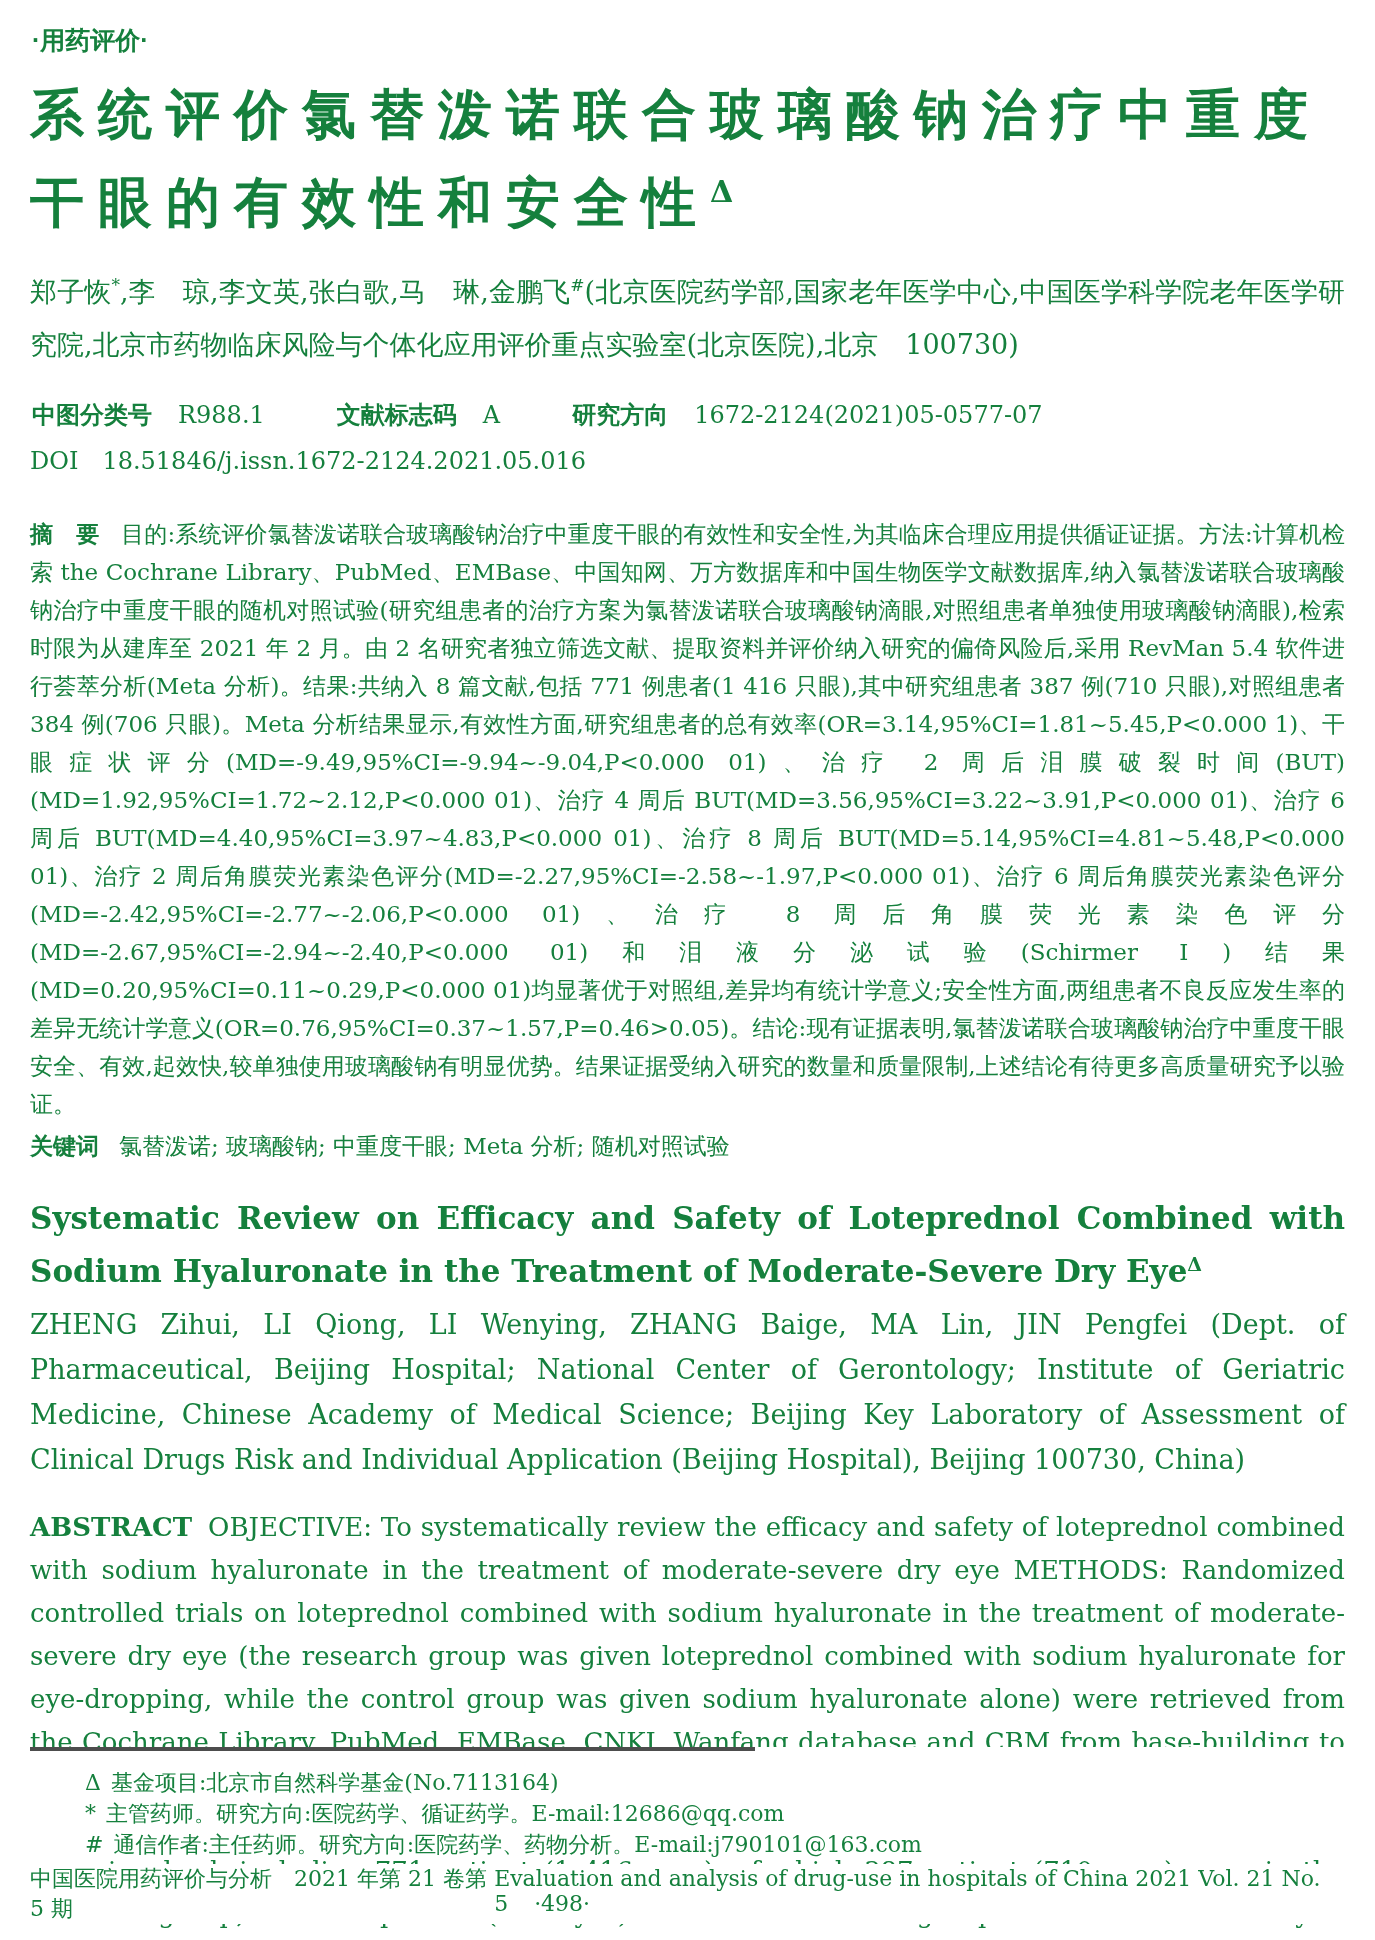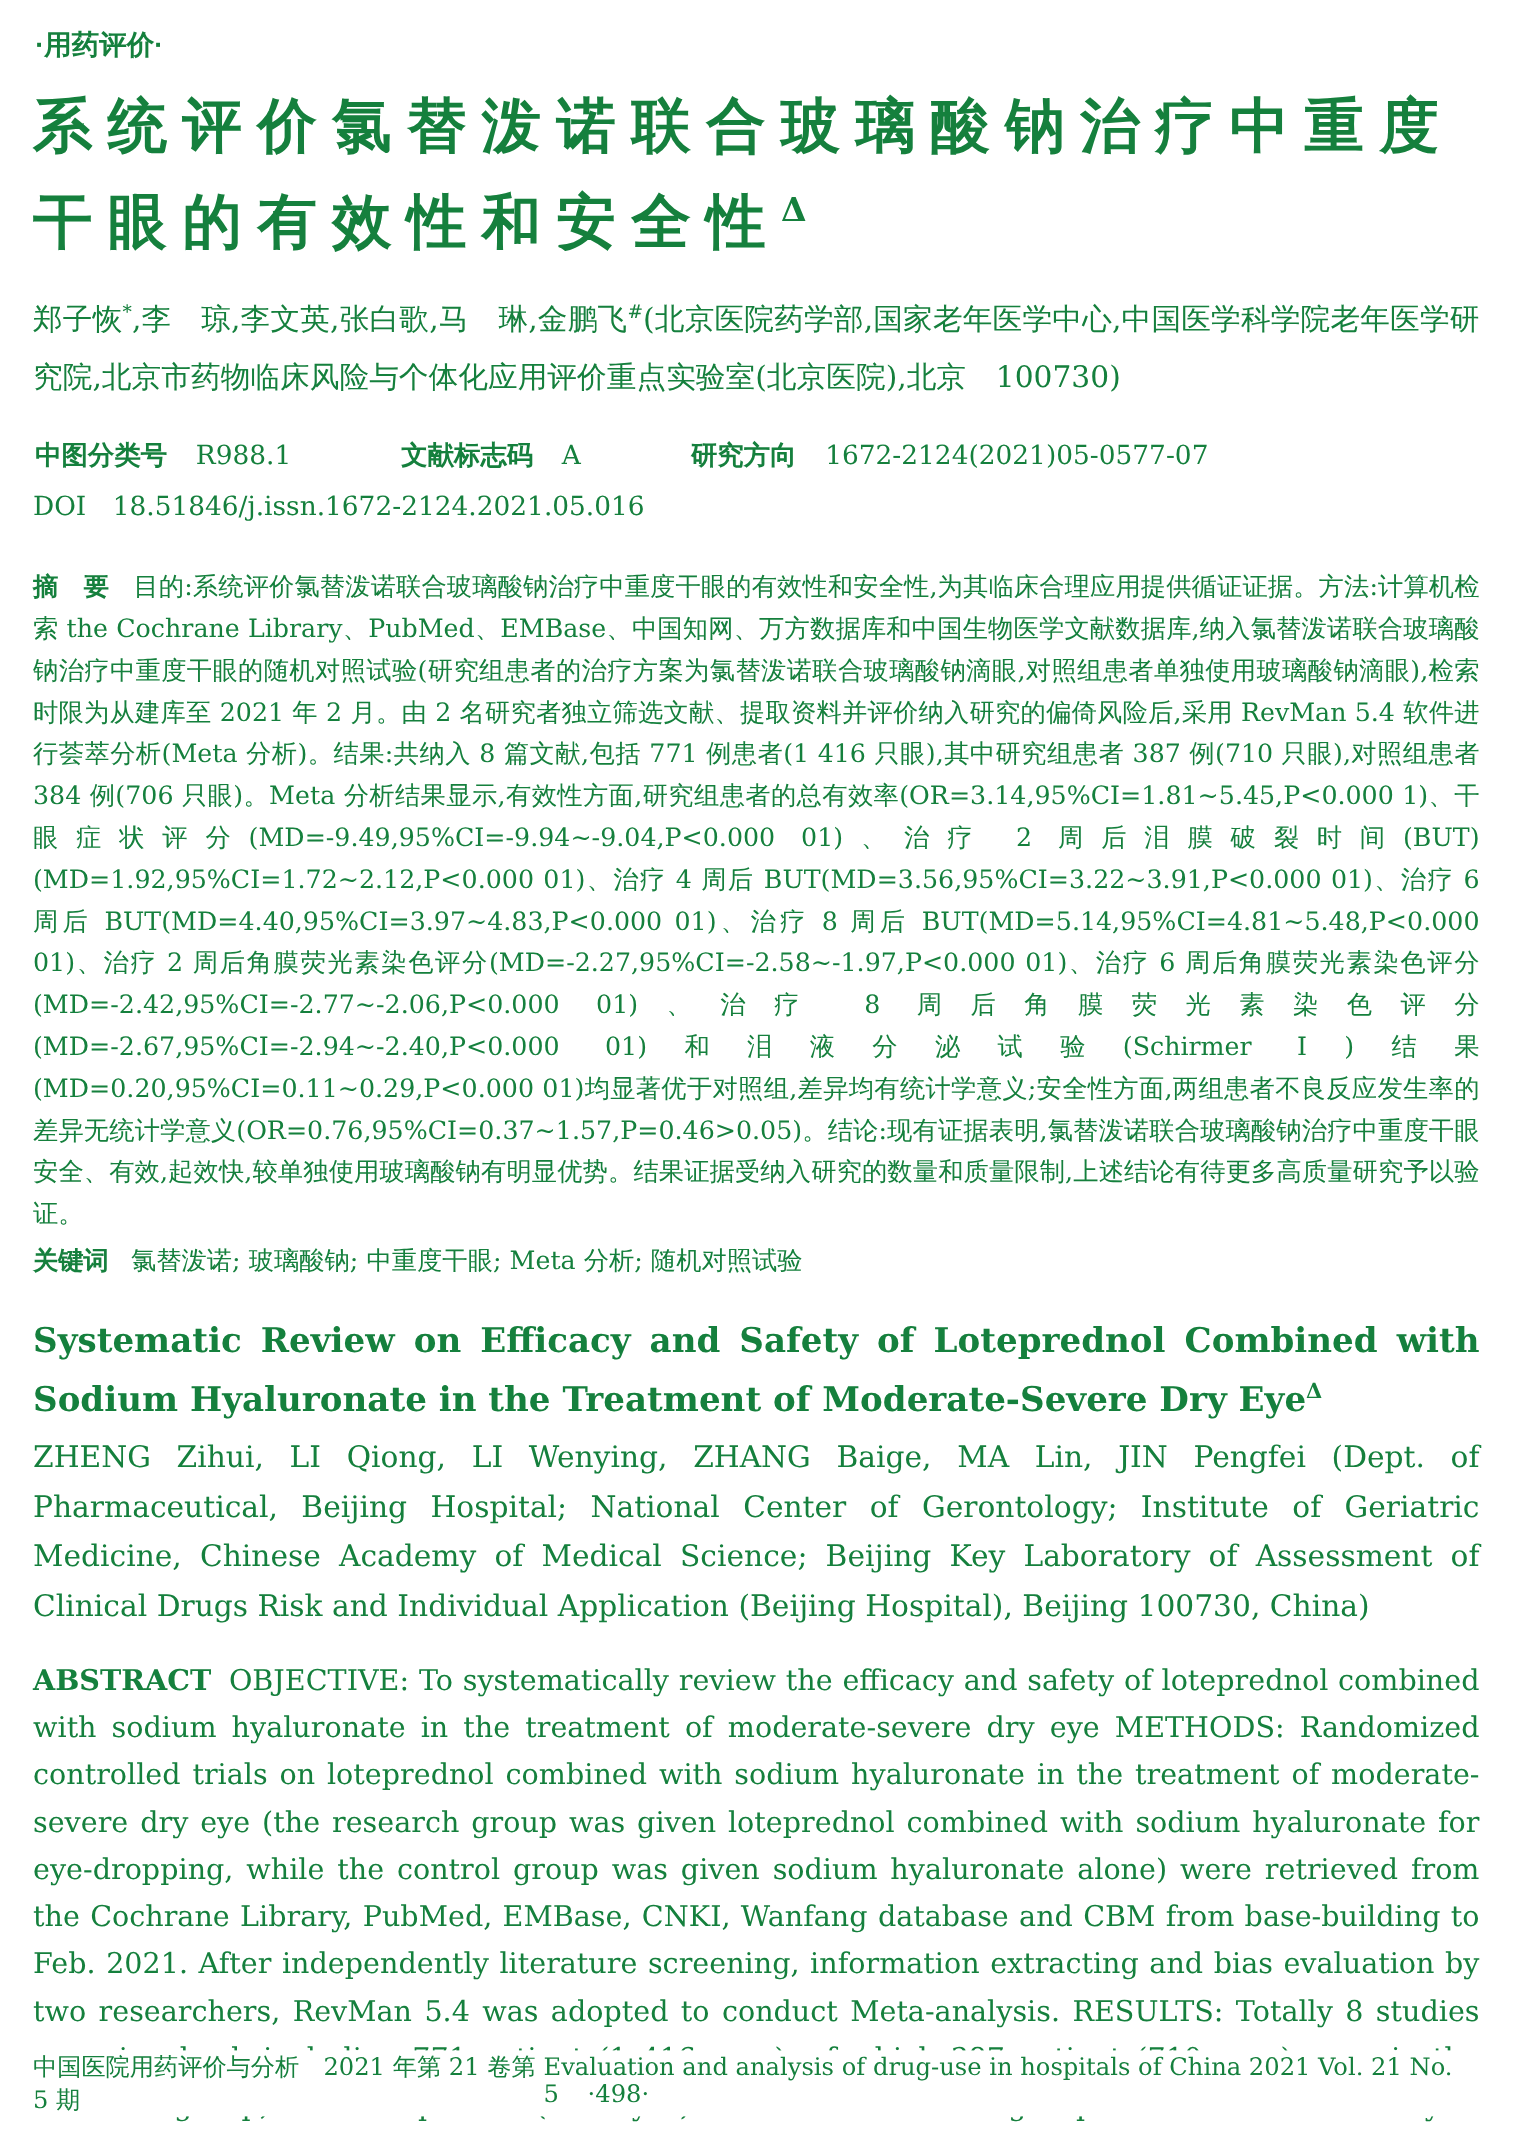--- a/index.html
+++ b/index.html
@@ -34,21 +34,21 @@
   .authors-cn {
     font-size:27px;
     line-height:53px;
     text-align:justify;
     margin:0 0 28px 0;
   }
   .authors-cn sup { font-size:17px; }
 
   .meta-row {
     display:flex;
-    gap:100px;
+    gap:72px;
     font-size:24px;
     margin-left:2px;
     white-space:nowrap;
   }
   .meta-pair .meta-value { margin-left:26px; }
   .doi-row { font-size:24px; margin-top:16px; }
   .doi-row .meta-value { margin-left:24px; }
 
   .abstract-cn {
     margin:40px 0 0 0;
@@ -138,19 +138,25 @@
   <p class="abstract-cn"><span class="hei abs-label">摘　要</span><span class="seg-label">目的:</span><span>系统评价氯替泼诺联合玻璃酸钠治疗中重度干眼的有效性和安全性,为其临床合理应用提供循证证据。</span><span class="seg-label">方法:</span><span>计算机检索 the Cochrane Library、PubMed、EMBase、中国知网、万方数据库和中国生物医学文献数据库,纳入氯替泼诺联合玻璃酸钠治疗中重度干眼的随机对照试验(研究组患者的治疗方案为氯替泼诺联合玻璃酸钠滴眼,对照组患者单独使用玻璃酸钠滴眼),检索时限为从建库至 2021 年 2 月。由 2 名研究者独立筛选文献、提取资料并评价纳入研究的偏倚风险后,采用 RevMan 5.4 软件进行荟萃分析(Meta 分析)。</span><span class="seg-label">结果:</span><span>共纳入 8 篇文献,包括 771 例患者(1 416 只眼),其中研究组患者 387 例(710 只眼),对照组患者 384 例(706 只眼)。Meta 分析结果显示,有效性方面,研究组患者的总有效率(OR=3.14,95%CI=1.81~5.45,P&lt;0.000 1)、干眼症状评分(MD=-9.49,95%CI=-9.94~-9.04,P&lt;0.000 01)、治疗 2 周后泪膜破裂时间(BUT)(MD=1.92,95%CI=1.72~2.12,P&lt;0.000 01)、治疗 4 周后 BUT(MD=3.56,95%CI=3.22~3.91,P&lt;0.000 01)、治疗 6 周后 BUT(MD=4.40,95%CI=3.97~4.83,P&lt;0.000 01)、治疗 8 周后 BUT(MD=5.14,95%CI=4.81~5.48,P&lt;0.000 01)、治疗 2 周后角膜荧光素染色评分(MD=-2.27,95%CI=-2.58~-1.97,P&lt;0.000 01)、治疗 6 周后角膜荧光素染色评分(MD=-2.42,95%CI=-2.77~-2.06,P&lt;0.000 01)、治疗 8 周后角膜荧光素染色评分(MD=-2.67,95%CI=-2.94~-2.40,P&lt;0.000 01)和泪液分泌试验(Schirmer Ⅰ)结果(MD=0.20,95%CI=0.11~0.29,P&lt;0.000 01)均显著优于对照组,差异均有统计学意义;安全性方面,两组患者不良反应发生率的差异无统计学意义(OR=0.76,95%CI=0.37~1.57,P=0.46&gt;0.05)。</span><span class="seg-label">结论:</span><span>现有证据表明,氯替泼诺联合玻璃酸钠治疗中重度干眼安全、有效,起效快,较单独使用玻璃酸钠有明显优势。结果证据受纳入研究的数量和质量限制,上述结论有待更多高质量研究予以验证。</span></p>
 
   <p class="keywords"><span class="hei kw-label">关键词</span><span>氯替泼诺; 玻璃酸钠; 中重度干眼; Meta 分析; 随机对照试验</span></p>
 
   <h2 class="title-en"><span>Systematic Review on Efficacy and Safety of Loteprednol Combined with Sodium Hyaluronate in the Treatment of Moderate-Severe Dry Eye</span><sup>Δ</sup></h2>
 
   <p class="authors-en">ZHENG Zihui, LI Qiong, LI Wenying, ZHANG Baige, MA Lin, JIN Pengfei (Dept. of Pharmaceutical, Beijing Hospital; National Center of Gerontology; Institute of Geriatric Medicine, Chinese Academy of Medical Science; Beijing Key Laboratory of Assessment of Clinical Drugs Risk and Individual Application (Beijing Hospital), Beijing 100730, China)</p>
 
   <p class="abstract-en"><span class="abs-en-label">ABSTRACT</span><span>OBJECTIVE:</span> <span>To systematically review the efficacy and safety of loteprednol combined with sodium hyaluronate in the treatment of moderate-severe dry eye</span> <span>METHODS:</span> <span>Randomized controlled trials on loteprednol combined with sodium hyaluronate in the treatment of moderate-severe dry eye (the research group was given loteprednol combined with sodium hyaluronate for eye-dropping, while the control group was given sodium hyaluronate alone) were retrieved from the Cochrane Library, PubMed, EMBase, CNKI, Wanfang database and CBM from base-building to Feb. 2021. After independently literature screening, information extracting and bias evaluation by two researchers, RevMan 5.4 was adopted to conduct Meta-analysis.</span> <span>RESULTS:</span> <span>Totally 8 studies were involved, including 771 patients(1 416 eyes), of which 387 patients(710 eyes) were in the research group, and 384 patients(706 eyes) were in the control group. Results of Meta-analysis indicated that in terms of effectiveness, the total effective rate (OR=3.14,95%CI=1.81-5.45,P&lt;0.000 1), score of dry eye symptom(MD=-9.49,95%CI=-9.94--9.04,P&lt;</span></p>
 
+  <div class="footnotes">
+    <div class="fn-divider"></div>
+    <div class="fn"><span class="fn-marker">Δ</span><span>基金项目:北京市自然科学基金(No.7113164)</span></div>
+    <div class="fn"><span class="fn-marker">*</span><span>主管药师。研究方向:医院药学、循证药学。E-mail:12686@qq.com</span></div>
+    <div class="fn"><span class="fn-marker">#</span><span>通信作者:主任药师。研究方向:医院药学、药物分析。E-mail:j790101@163.com</span></div>
+  </div>
 
   <div class="page-footer">
     <span>中国医院用药评价与分析　2021 年第 21 卷第 5 期</span>
     <span class="footer-right"><span>Evaluation and analysis of drug-use in hospitals of China 2021 Vol. 21 No. 5</span><span class="footer-page">·498·</span></span>
   </div>
 
 </div>
 
 </body></html>

